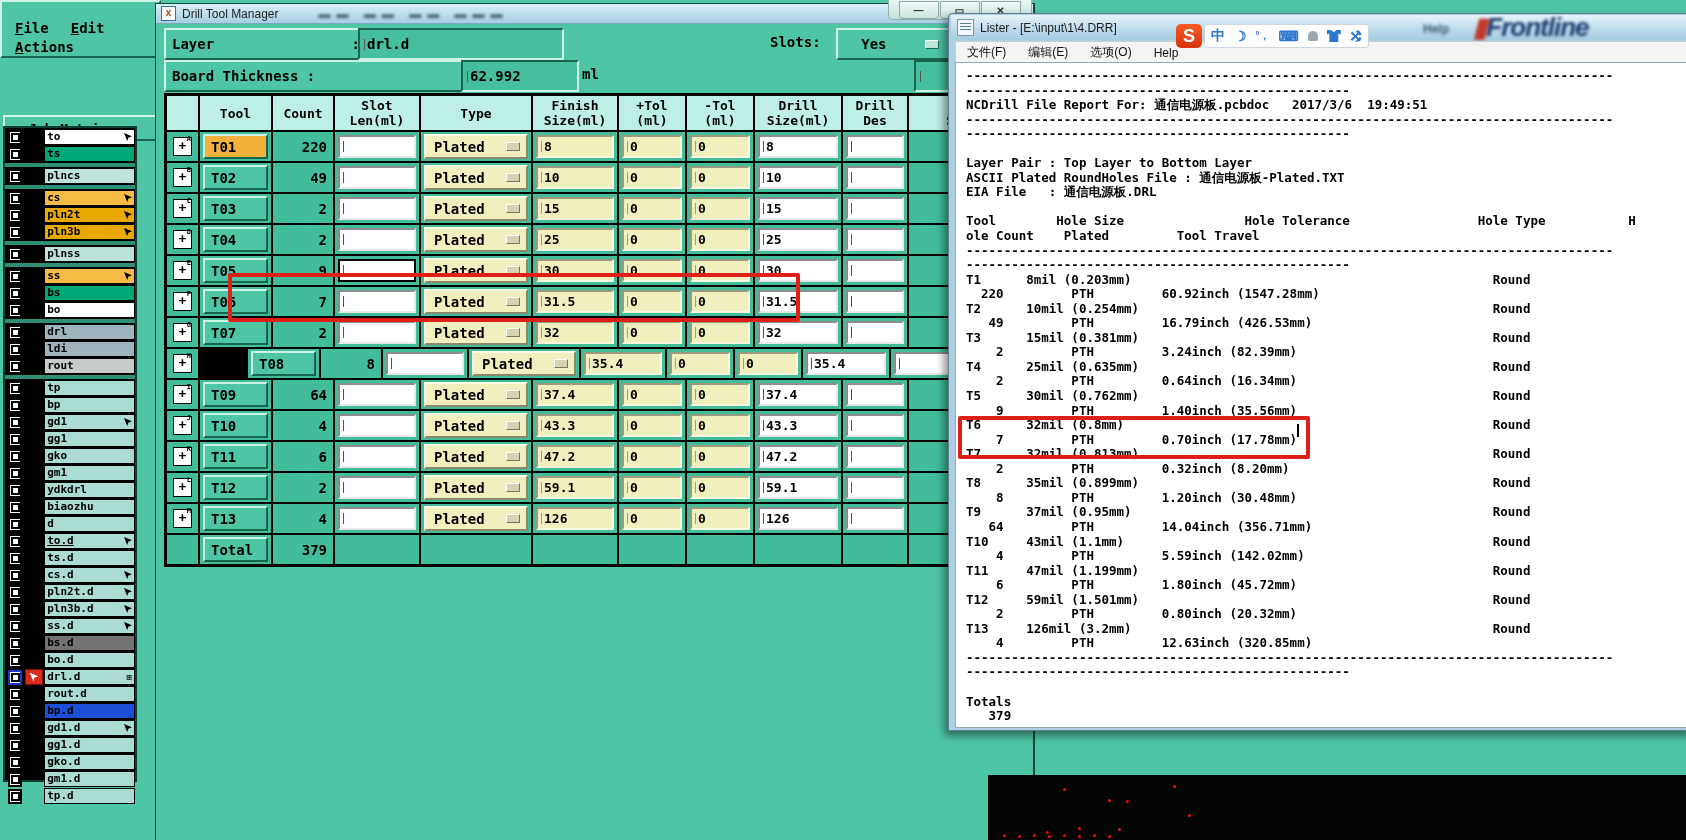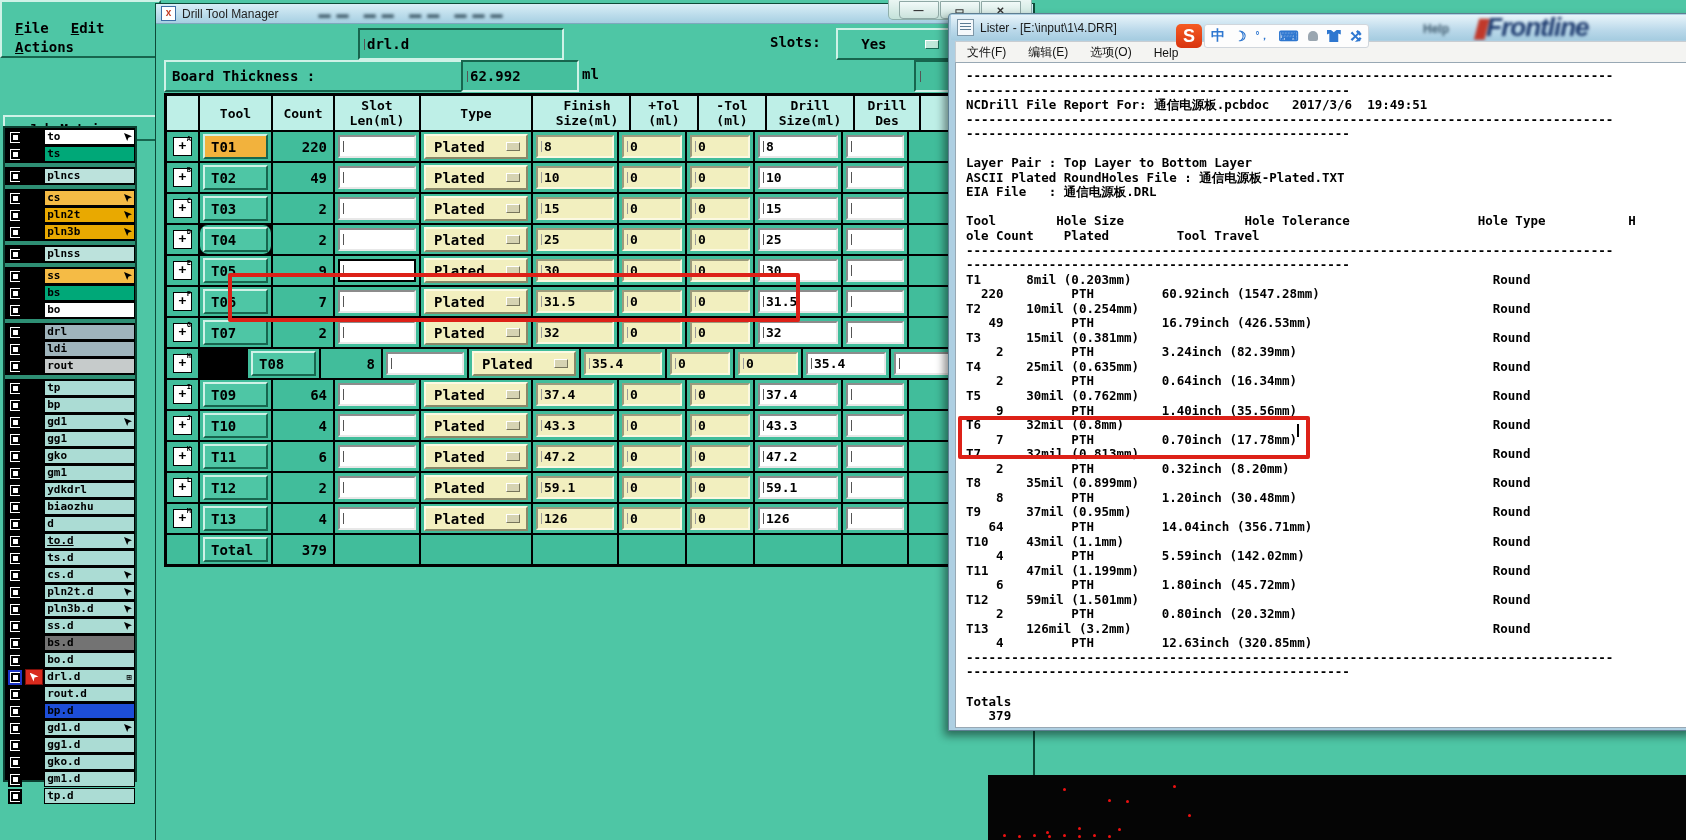--- a/index.html
+++ b/index.html
@@ -458,20 +458,24 @@
     </div>
 
   <div class="abs" id="dtm">
     <div class="abs" id="dtm-title">
       <span class="dtm-ico">x</span>
       <span>Drill Tool Manager</span>
 
       <span class="blur" style="margin-left:40px;color:#44606F;font-weight:bold;letter-spacing:6px;">▬▬ ▬▬ ▬▬ ▬▬▬</span>
     </div>
 
+    <div class="fld-lab raised blab" style="left:8px;top:24px;width:188px;height:28px;">
+      <span>Layer</span>
+      <span style="margin-left:auto;">:</span>
+    </div>
     <div class="fld-in sunken" style="left:202px;top:24px;width:194px;height:28px;">
       <span class="caret-i"></span>
         <span>drl.d</span>
     </div>
     <div class="fld-lab blab" style="left:608px;top:24px;width:70px;height:28px;">
         <span>Slots:</span>
       </div>
     <div class="fld-in raised blab" style="left:680px;top:24px;width:103px;height:28px;">
       <span style="margin:0 auto;">Yes</span>
       <span class="sqind" style="background:#BFE8DA;border-bottom-color:#1A6B55;border-right-color:#1A6B55;"></span>
@@ -493,21 +497,21 @@
     </div>
 
     <div id="dtmtable">
         <div class="trow">
           <div class="hcell" style="width: 31px;"></div>
           <div class="hcell" style="width: 71px;">Tool</div>
           <div class="hcell" style="width: 60px;">Count</div>
           <div class="hcell" style="width: 84px;">Slot
 Len(ml)</div>
           <div class="hcell" style="width: 110px;">Type</div>
-          <div class="hcell" style="width: 84px; padding-left: 12px;">Finish
+          <div class="hcell" style="width: 84px;">Finish
 Size(ml)</div>
           <div class="hcell" style="width: 66px;">+Tol
 (ml)</div>
           <div class="hcell" style="width: 66px;">-Tol
 (ml)</div>
           <div class="hcell" style="width: 86px;">Drill
 Size(ml)</div>
           <div class="hcell" style="width: 64px;">Drill
 Des</div>
           <div class="hcell" style="width: 98px;">(
@@ -621,21 +625,21 @@
             <div class="win">
               <span class="caret-i"></span>
             </div>
           </div>
           <div class="dcell" style="width: 98px;"></div>
         </div>
         <div class="trow">
           <div class="dcell" style="width: 31px;">
             <span class="expbox">+<span class="lt">D</span></span>
           </div>
-          <div class="dcell" style="width: 71px; border-radius: 9px;">
+          <div class="dcell" style="width: 71px;">
             <div class="toolbtn raised">T04</div>
           </div>
           <div class="dcell" style="width: 60px;">
             <span class="cnt">2</span>
           </div>
           <div class="dcell" style="width: 84px;">
             <div class="win">
               <span class="caret-i"></span>
             </div>
           </div>

